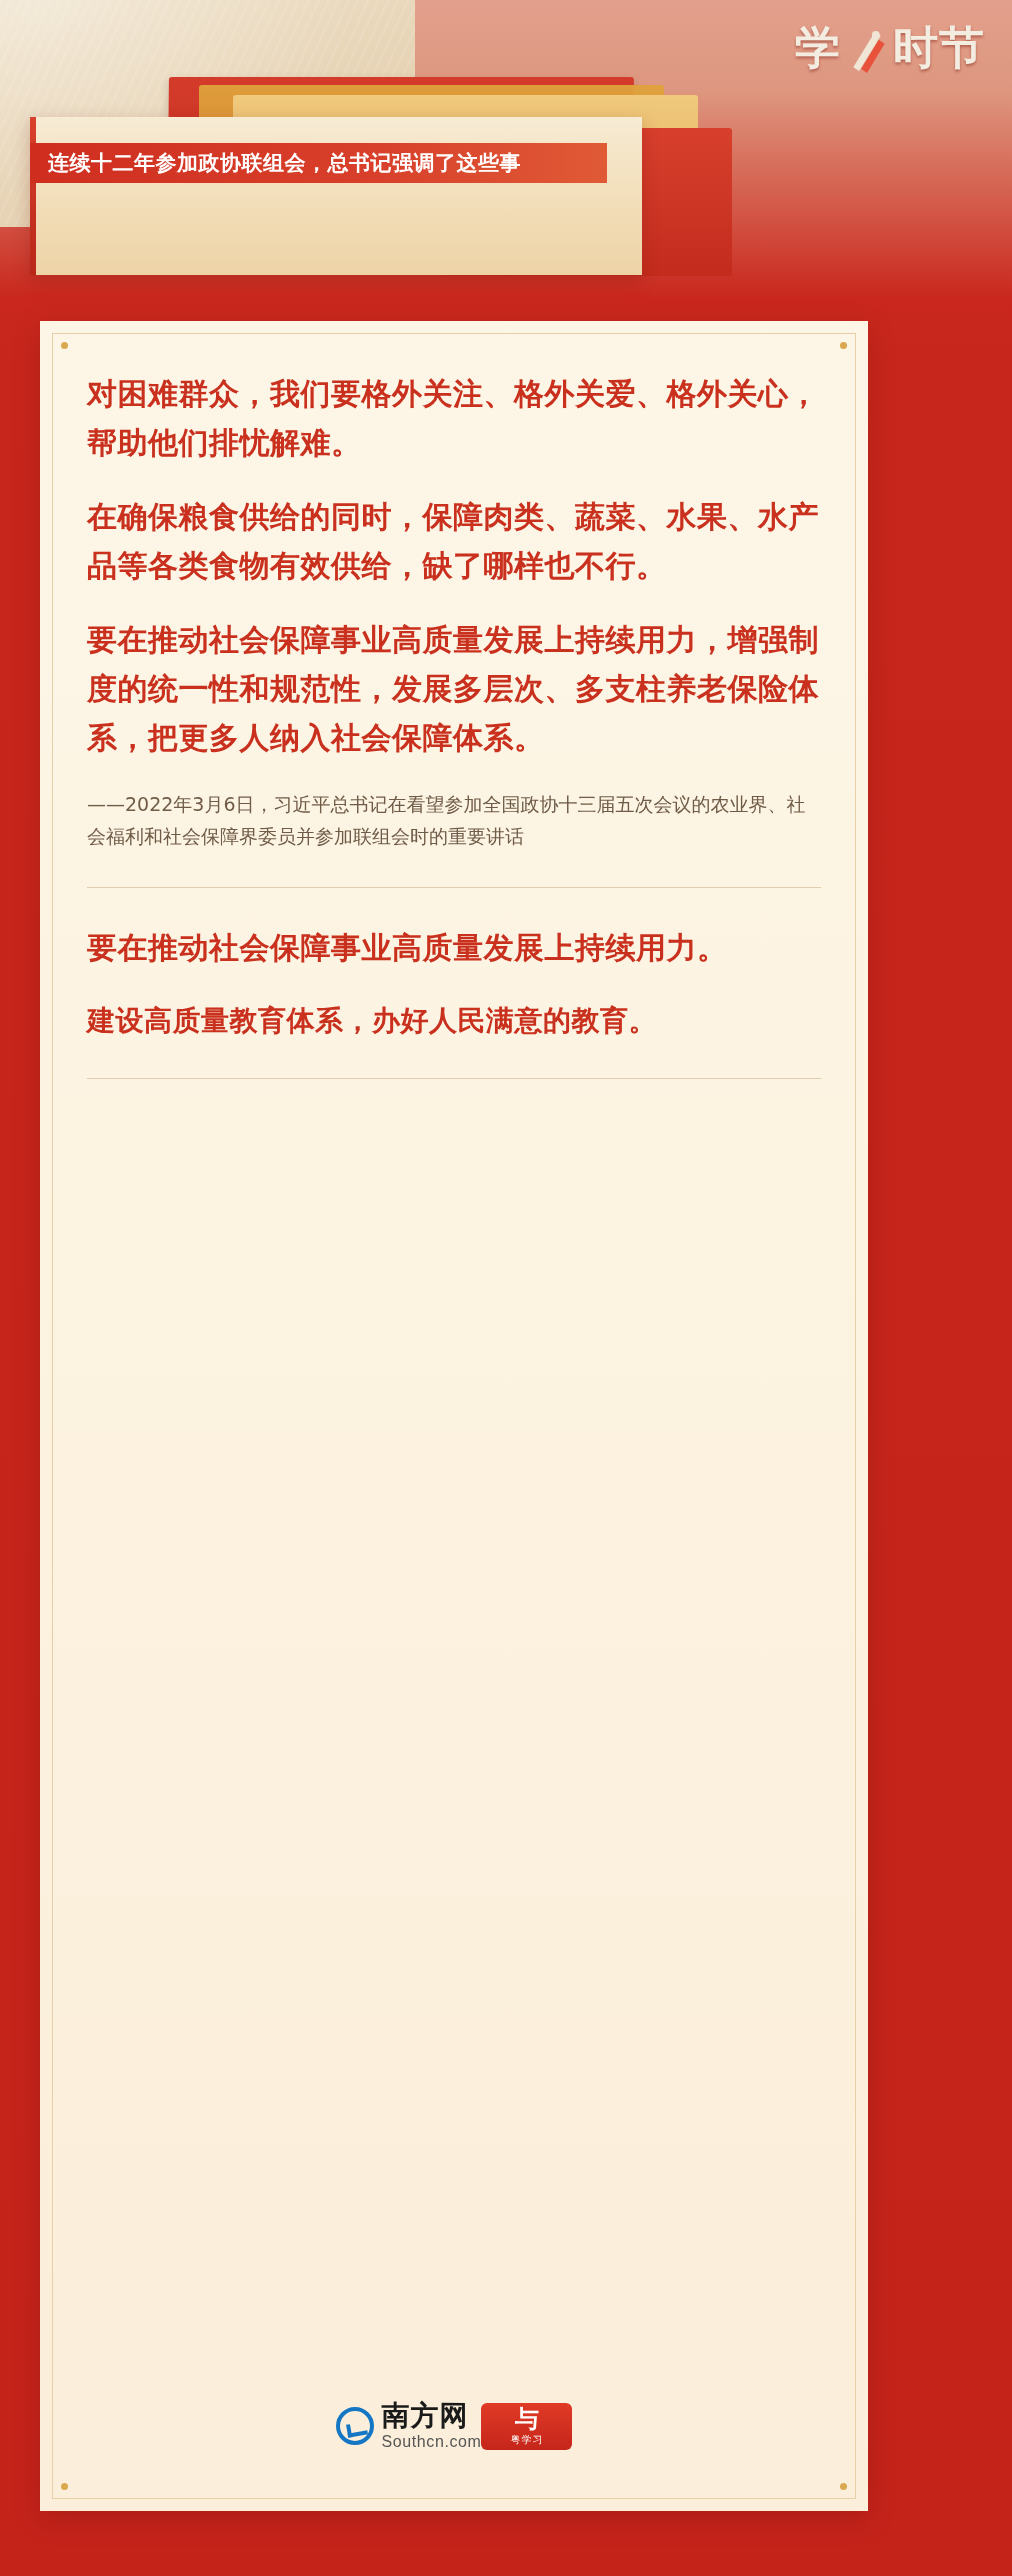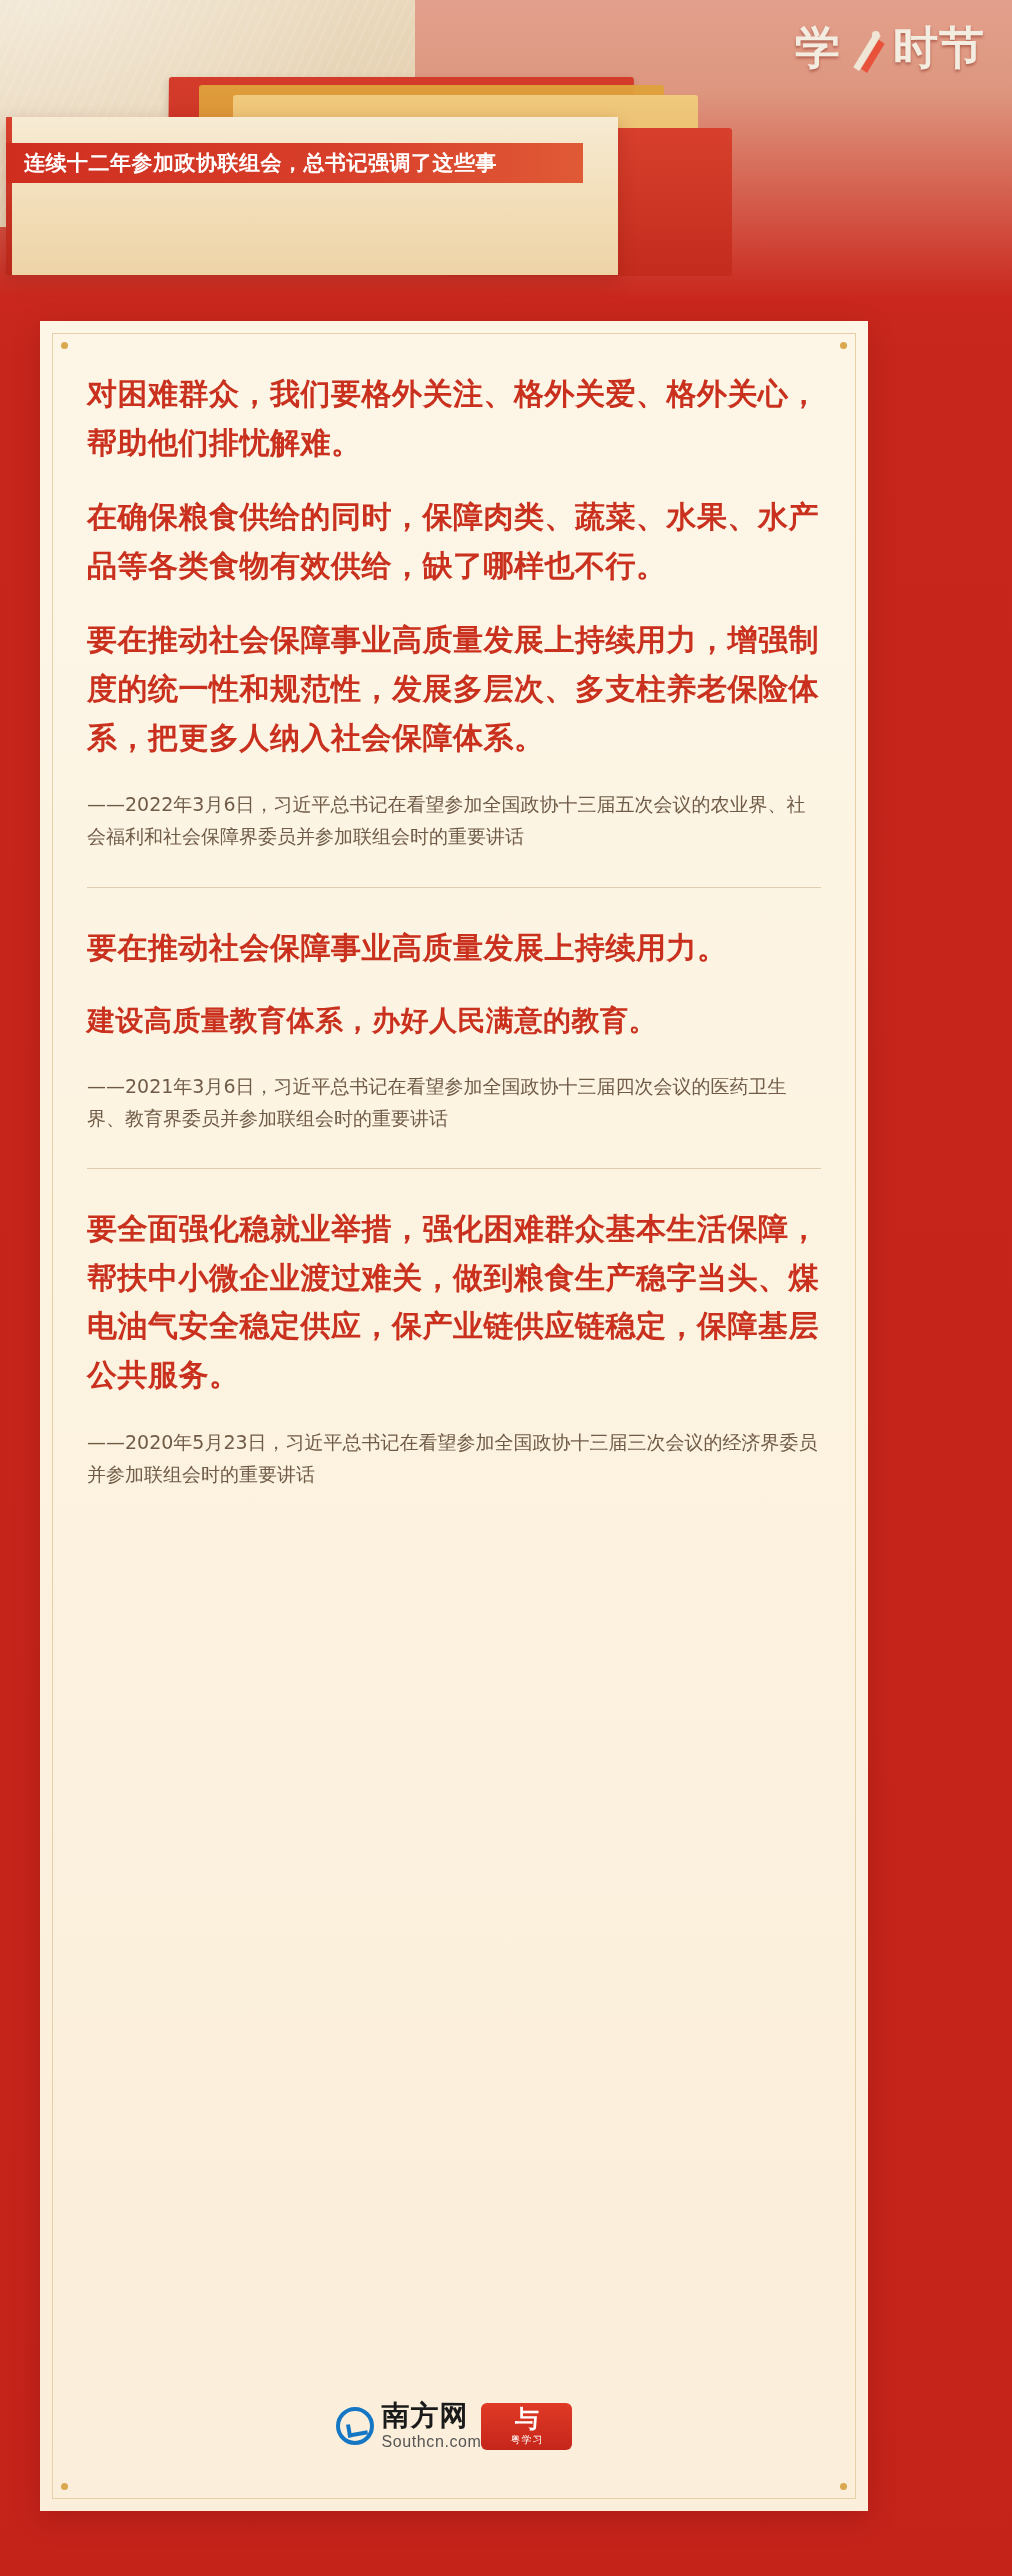--- a/index.html
+++ b/index.html
@@ -83,21 +83,21 @@
   .brand .mark {
     position: relative;
     width: 44px; height: 49px;
     display: inline-block;
   }
   .brand .mark svg { position: absolute; left: 0; top: 2px; }
 
   
   .title-card {
     position: absolute;
-    left: 6px;
+    left: 30px;
     top: 117px;
     width: 612px;
     height: 158px;
     background: linear-gradient(180deg, #f7ebd4 0%, #f3e0bd 45%, #eed3a6 100%);
     box-shadow: 0 6px 16px rgba(110,20,10,.25);
     z-index: 9;
     padding-left: 28px;
   }
   .title-card::before {
     content: "";
@@ -300,29 +300,24 @@
         <p class="quote">在确保粮食供给的同时，保障肉类、蔬菜、水果、水产品等各类食物有效供给，缺了哪样也不行。</p>
         <p class="quote">要在推动社会保障事业高质量发展上持续用力，增强制度的统一性和规范性，发展多层次、多支柱养老保险体系，把更多人纳入社会保障体系。</p>
         <p class="source">——2022年3月6日，习近平总书记在看望参加全国政协十三届五次会议的农业界、社会福利和社会保障界委员并参加联组会时的重要讲话</p>
       </div>
 
       <div class="divider"></div>
 
       <div class="quote-block">
         <p class="quote">要在推动社会保障事业高质量发展上持续用力。</p>
         <p class="quote small">建设高质量教育体系，办好人民满意的教育。</p>
-        <p class="source">——2021年3月6日，习近平总书记在看望参加全国政协十三届四次会议的医药卫生界、教育界委员并参加联组会时的重要讲话</p>
       </div>
 
       <div class="divider"></div>
 
-      <div class="quote-block">
-        <p class="quote">要全面强化稳就业举措，强化困难群众基本生活保障，帮扶中小微企业渡过难关，做到粮食生产稳字当头、煤电油气安全稳定供应，保产业链供应链稳定，保障基层公共服务。</p>
-        <p class="source">——2020年5月23日，习近平总书记在看望参加全国政协十三届三次会议的经济界委员并参加联组会时的重要讲话</p>
-      </div>
 
     </div>
 
     <div class="footer">
       <div class="logo-southcn">
         <span class="ring"></span>
         <span class="txt">
           <span class="cn">南方网</span>
           <span class="en">Southcn.com</span>
         </span>

